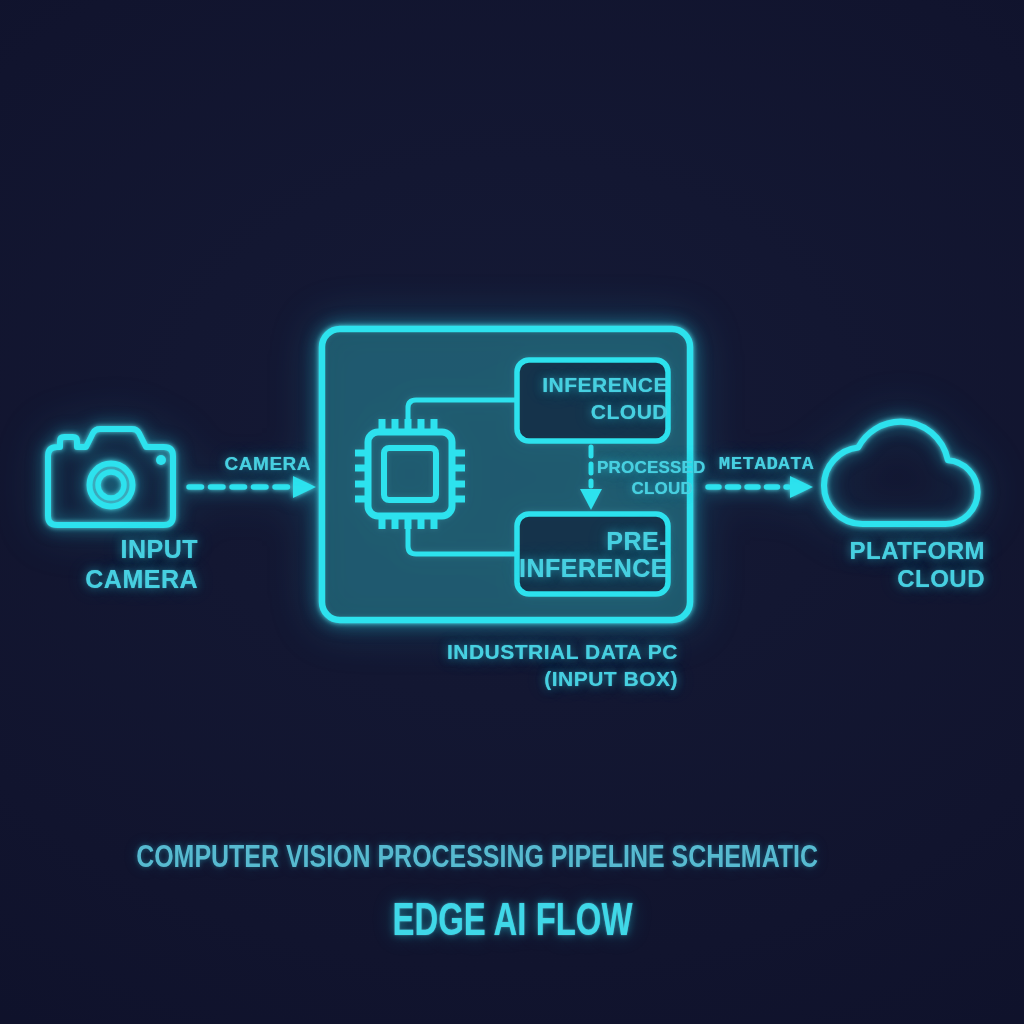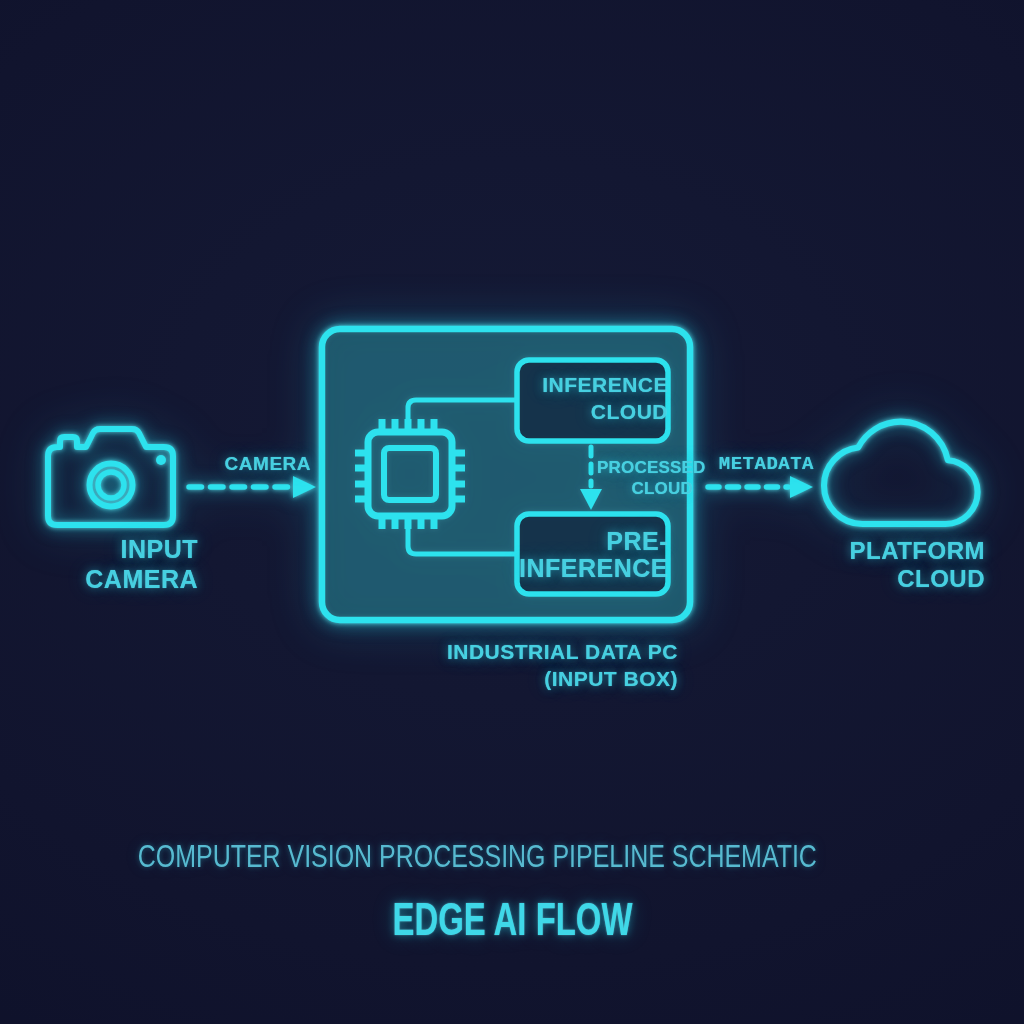--- a/index.html
+++ b/index.html
@@ -22,21 +22,21 @@
   .lbl-camera   {left:28px;  top:534px; width:170px; font-size:25px; line-height:30px;}
   .lbl-frames   {left:185px; top:453px; width:126px; font-size:19px;}
   .lbl-inference{left:517px; top:371px; width:151px; font-size:21px; line-height:27px;}
   .lbl-processed{left:597px; top:457px; width:96px;  font-size:17px; line-height:21px; letter-spacing:.2px;}
   .lbl-pre      {left:517px; top:528px; width:151px; font-size:25px; line-height:27px;}
   .lbl-metadata {left:688px; top:453px; width:126px; font-size:19px;font-family:Liberation Mono, monospace;}
   .lbl-cloud    {left:815px; top:537px; width:170px; font-size:24px; line-height:28px;}
   .lbl-caption  {left:338px; top:638px; width:340px; font-size:21px; line-height:27px;}
   .footer-subtitle{
     position:absolute;left:0;top:838px;width:954px;text-align:center;
-    font-weight:400;font-size:32px;color:#57bad0;white-space:nowrap;
+    font-weight:700;font-size:32px;color:#57bad0;white-space:nowrap;
     text-shadow:0 0 6px rgba(60,190,215,.4),0 0 16px rgba(35,150,185,.25);
   }
   .footer-title{
     position:absolute;left:0;top:891px;width:1024px;text-align:center;
     font-weight:700;font-size:47px;color:#3fd8e8;white-space:nowrap;
     text-shadow:0 0 2px rgba(140,245,255,.5),0 0 10px rgba(47,214,232,.45),0 0 26px rgba(28,178,208,.3);
   }
   .cond{display:inline-block;transform:scaleX(0.78);transform-origin:50% 50%;}
   .cond-tight{display:inline-block;transform:scaleX(0.70);transform-origin:50% 50%;}
 </style>

